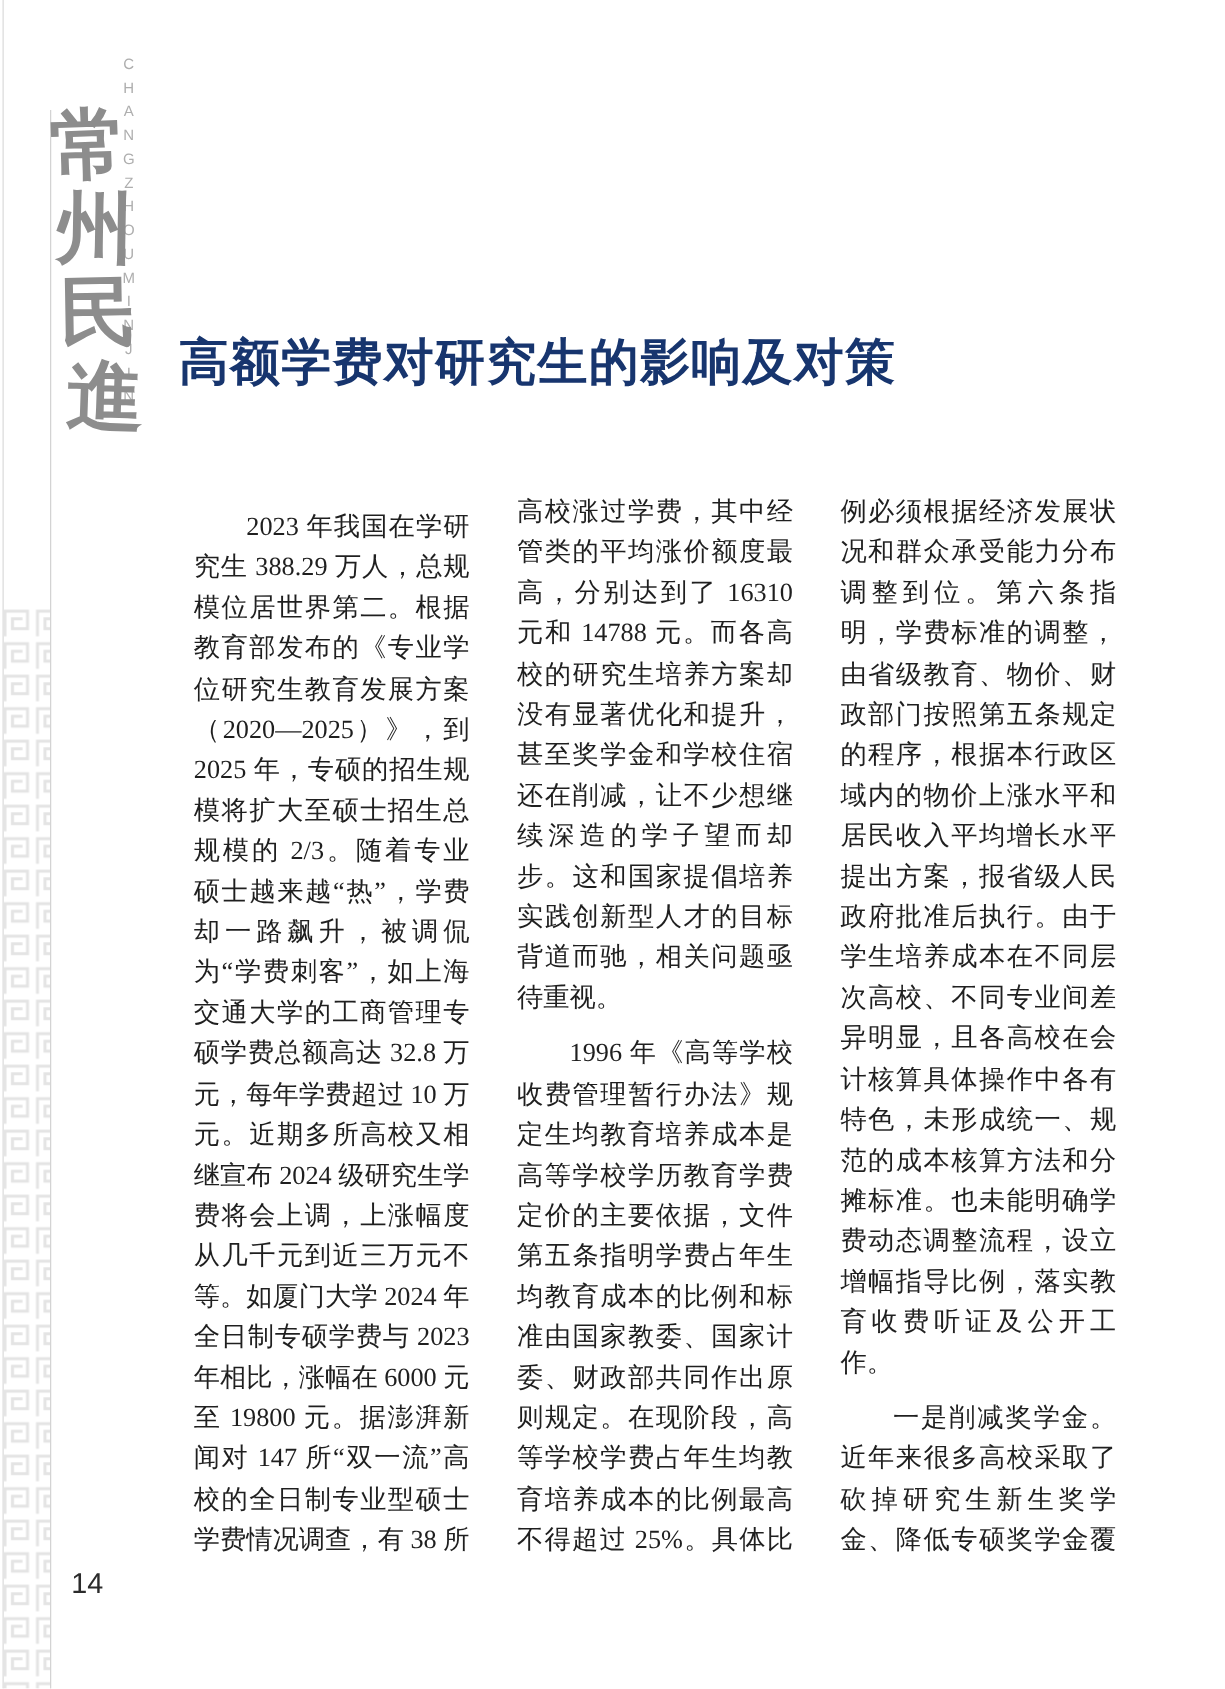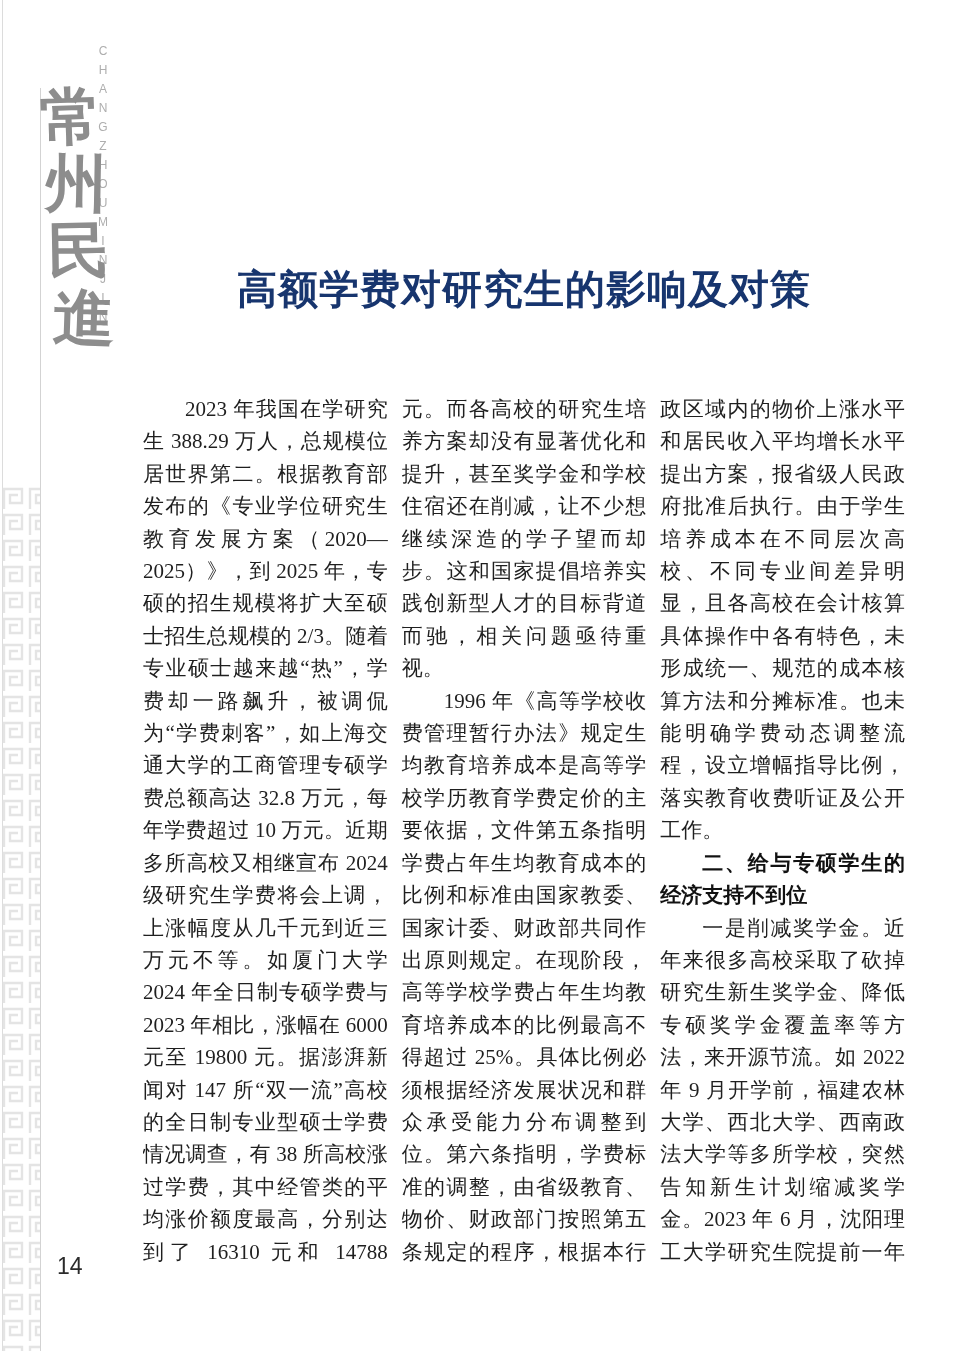--- a/index.html
+++ b/index.html
@@ -62,21 +62,21 @@
   .calligraphy span:nth-child(1) { margin-left: 2px;  transform: rotate(-2deg); }
   .calligraphy span:nth-child(2) { margin-left: 7px;  transform: rotate(1deg); }
   .calligraphy span:nth-child(3) { margin-left: 10px; transform: rotate(-1deg); }
   .calligraphy span:nth-child(4) { margin-left: 15px; transform: rotate(2deg); }
 
   
   .title {
     position: absolute;
     left: 143px; top: 262px;
     width: 762px;
-    text-align: center;
+    text-align: left;
     font-size: 40px;
     font-weight: 700;
     letter-spacing: 1px;
     color: #17356e;
     font-family: Liberation Serif, serif;
   }
 
   
   .article {
     position: absolute;
@@ -87,21 +87,21 @@
     column-gap: 14px;
     column-fill: auto;
     font-size: 21px;
     line-height: 32.4px;
     text-align: justify;
     color: #1f1f1f;
     orphans: 1;
     widows: 1;
   }
   .article p {
-    margin: 0;
+    margin: 12px;
     text-indent: 2em;
   }
   .article h3 {
     margin: 0;
     text-indent: 2em;
     font-size: 21px;
     line-height: 32.4px;
     font-weight: 700;
     color: #111111;
     font-family: "Liberation Sans", "DejaVu Sans", sans-serif;
@@ -141,19 +141,18 @@
     <span>州</span>
     <span>民</span>
     <span>進</span>
   </div>
 
   <div class="title">高额学费对研究生的影响及对策</div>
 
   <div class="article">
     <p>2023 年我国在学研究生 388.29 万人，总规模位居世界第二。根据教育部发布的《专业学位研究生教育发展方案（2020—2025）》，到 2025 年，专硕的招生规模将扩大至硕士招生总规模的 2/3。随着专业硕士越来越“热”，学费却一路飙升，被调侃为“学费刺客”，如上海交通大学的工商管理专硕学费总额高达 32.8 万元，每年学费超过 10 万元。近期多所高校又相继宣布 2024 级研究生学费将会上调，上涨幅度从几千元到近三万元不等。如厦门大学 2024 年全日制专硕学费与 2023 年相比，涨幅在 6000 元至 19800 元。据澎湃新闻对 147 所“双一流”高校的全日制专业型硕士学费情况调查，有 38 所高校涨过学费，其中经管类的平均涨价额度最高，分别达到了 16310 元和 14788 元。而各高校的研究生培养方案却没有显著优化和提升，甚至奖学金和学校住宿还在削减，让不少想继续深造的学子望而却步。这和国家提倡培养实践创新型人才的目标背道而驰，相关问题亟待重视。</p>
     <p>1996 年《高等学校收费管理暂行办法》规定生均教育培养成本是高等学校学历教育学费定价的主要依据，文件第五条指明学费占年生均教育成本的比例和标准由国家教委、国家计委、财政部共同作出原则规定。在现阶段，高等学校学费占年生均教育培养成本的比例最高不得超过 25%。具体比例必须根据经济发展状况和群众承受能力分布调整到位。第六条指明，学费标准的调整，由省级教育、物价、财政部门按照第五条规定的程序，根据本行政区域内的物价上涨水平和居民收入平均增长水平提出方案，报省级人民政府批准后执行。由于学生培养成本在不同层次高校、不同专业间差异明显，且各高校在会计核算具体操作中各有特色，未形成统一、规范的成本核算方法和分摊标准。也未能明确学费动态调整流程，设立增幅指导比例，落实教育收费听证及公开工作。</p>
-    <h3>二、给与专硕学生的经济支持不到位</h3>
     <p>一是削减奖学金。近年来很多高校采取了砍掉研究生新生奖学金、降低专硕奖学金覆盖率等方法，来开源节流。如 2022 年 9 月开学前，福建农林大学、西北大学、西南政法大学等多所学校，突然告知新生计划缩减奖学金。2023 年 6 月，沈阳理工大学研究生院提前一年宣布取消硕士研究生新生（学业）奖学金。二是取消提供宿舍。由于专硕扩招，高校校舍资源日趋紧张，不少高校选择不向所有研究生</p>
   </div>
 
   <div class="page-number">14</div>
 
 </div>
 
 </body></html>

